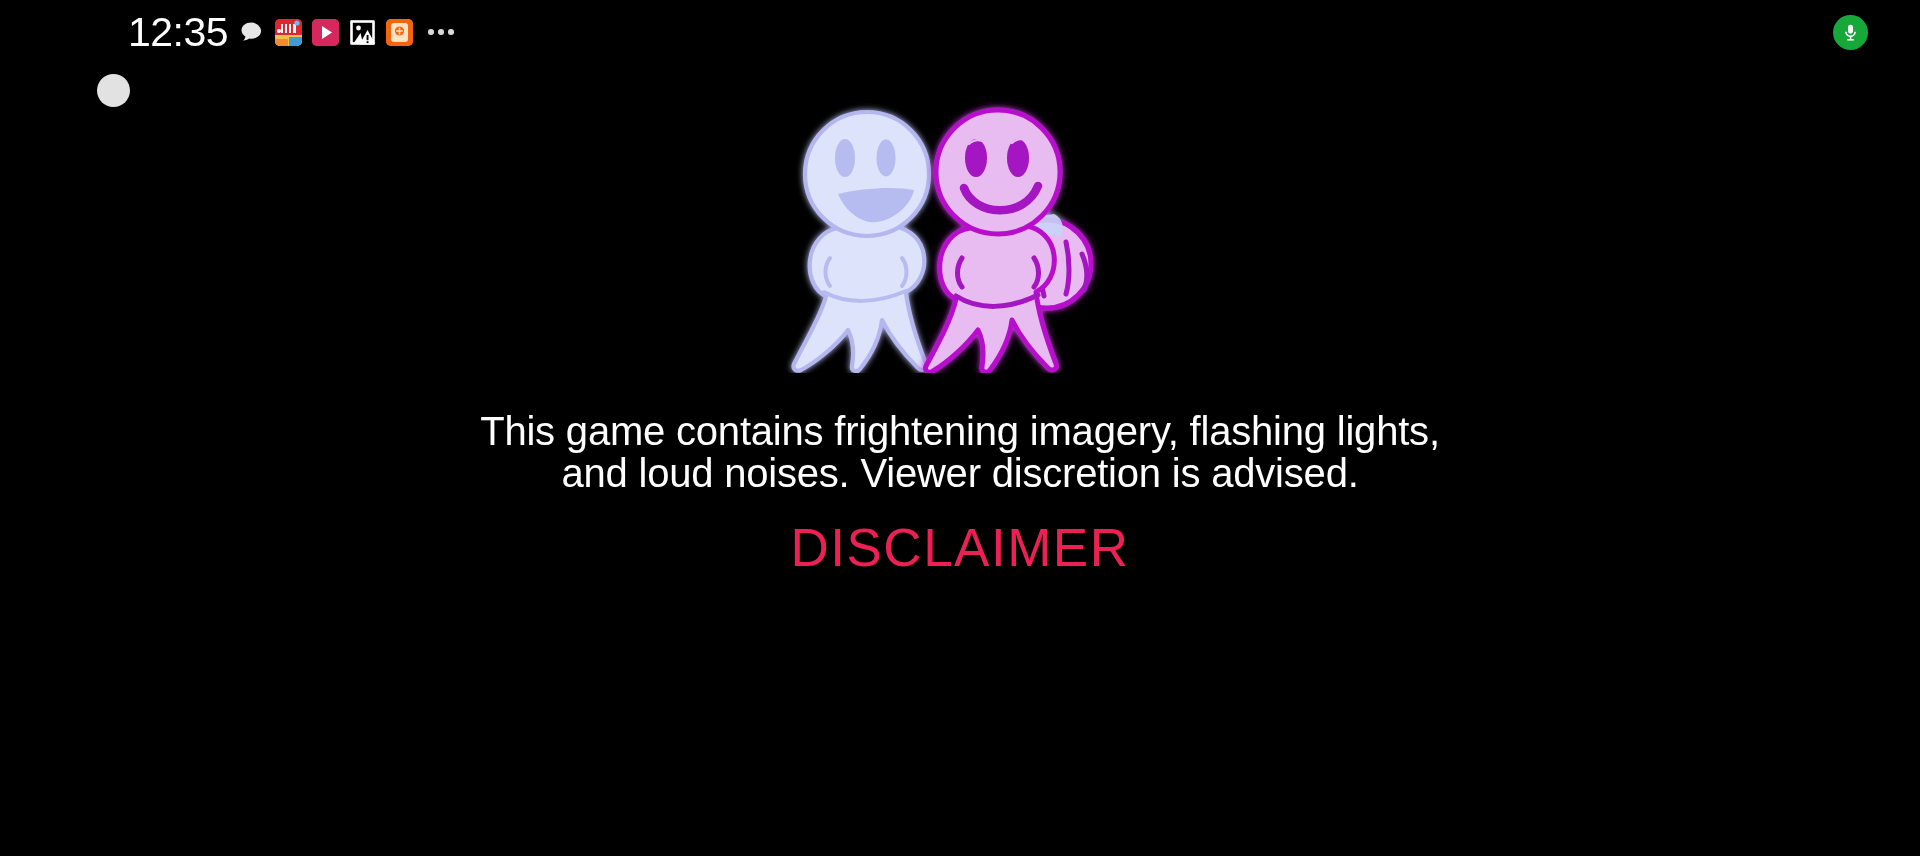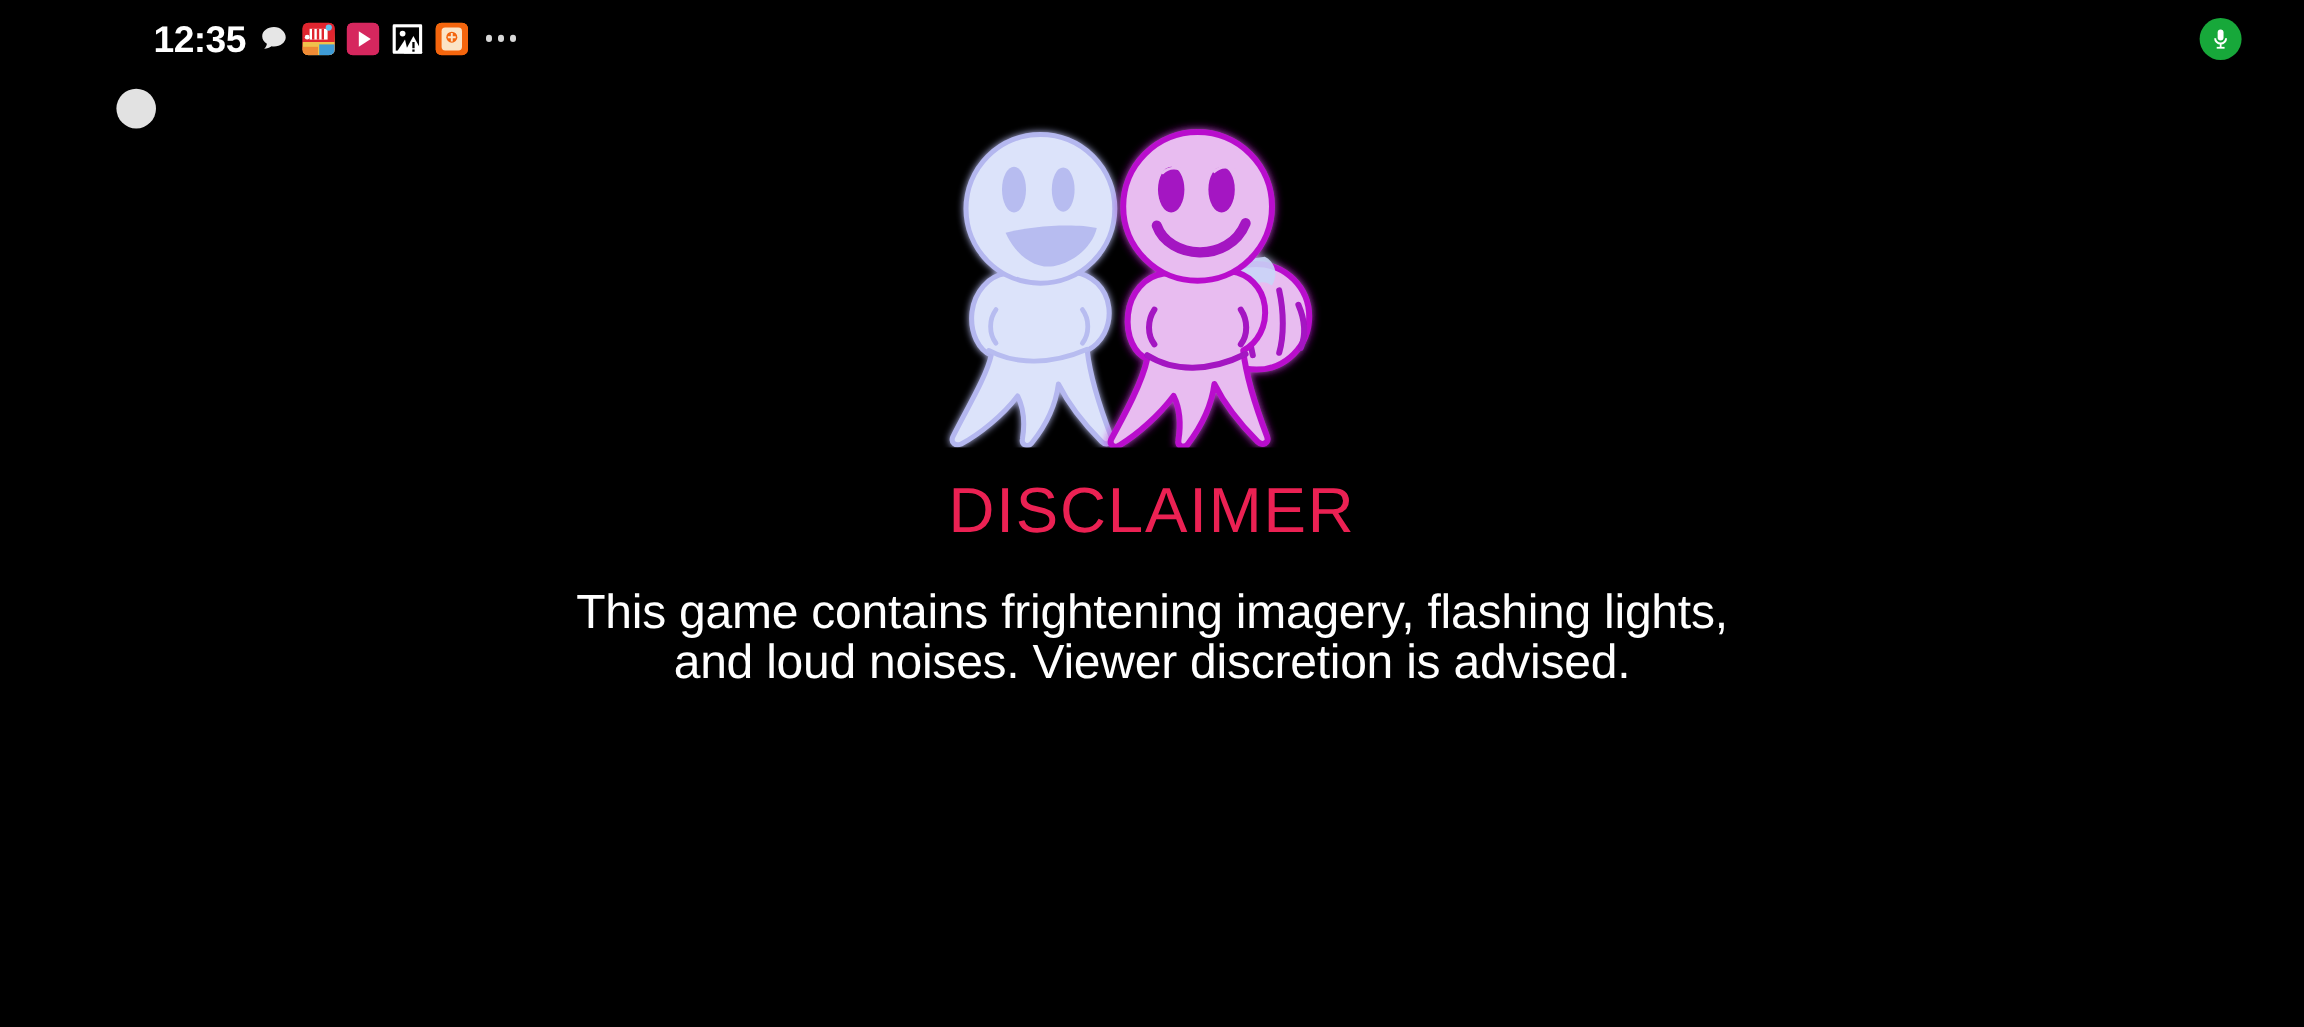--- a/index.html
+++ b/index.html
@@ -25,22 +25,22 @@
     pointer-events:none;
   }
   #status-left {
     display:flex; align-items:center;
     margin-left:128px;
     gap:10px;
     pointer-events:auto;
   }
   #clock {
     color:#ffffff;
-    font-size:31px;
-    font-weight:bold;
+    font-size:41px;
+    font-weight:normal;
     letter-spacing:-0.5px;
     line-height:1;
     white-space:nowrap;
     font-family:"Liberation Sans", sans-serif;
   }
   .notif {
     width:27px; height:27px;
     border-radius:5px;
     position:relative;
     flex:0 0 auto;
@@ -293,21 +293,21 @@
           <path d="M214 100 C224 128 274 132 288 98" fill="none" stroke="#a413c2" stroke-width="8.5" stroke-linecap="round"></path>
 
           <path d="M212 170 C206 179 206 191 212 199" fill="none" stroke="#a413c2" stroke-width="5" stroke-linecap="round"></path>
           <path d="M284 170 C290 179 290 191 284 199" fill="none" stroke="#a413c2" stroke-width="5" stroke-linecap="round"></path>
 
           <path d="M206 208 C228 222 258 222 288 207" fill="none" stroke="#a413c2" stroke-width="5" stroke-linecap="round"></path>
         </g>
       </svg>
     </div>
 
-    <div id="disclaimer-title">DISCLAIMER</div>
-
     <div id="disclaimer-body">
       <span>This game contains frightening imagery, flashing lights,</span>
       <span>and loud noises. Viewer discretion is advised.</span>
     </div>
+
+    <div id="disclaimer-title">DISCLAIMER</div>
   </div>
 
 </div>
 
 </body></html>

